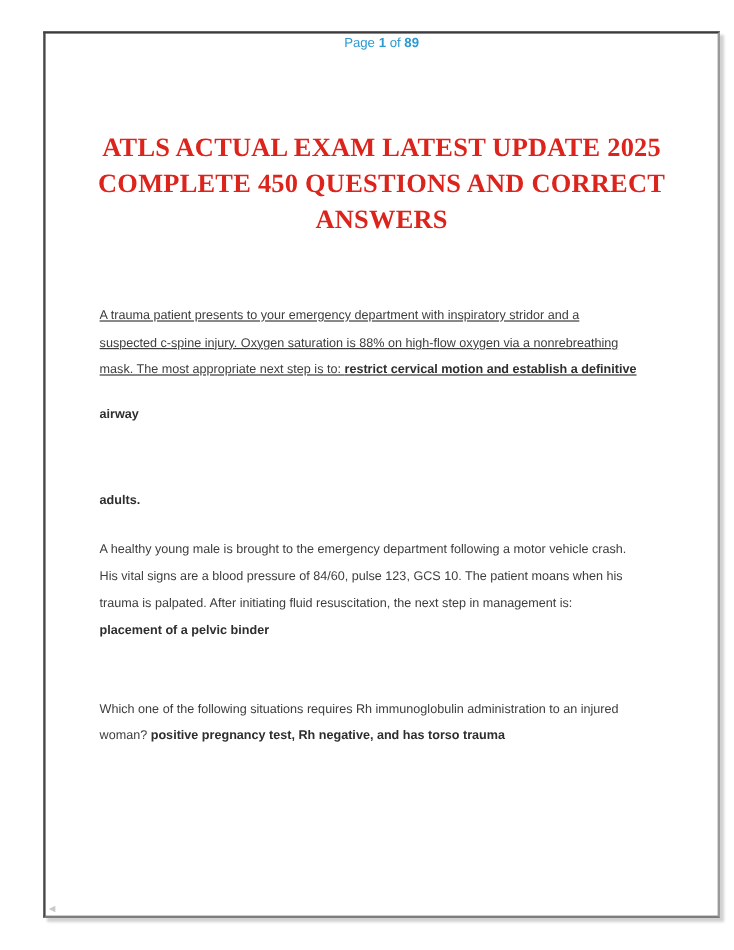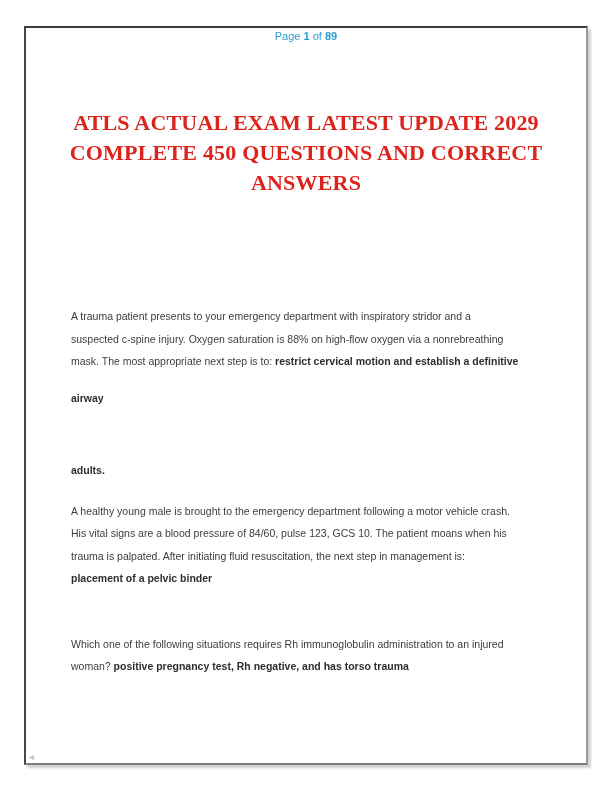--- a/index.html
+++ b/index.html
@@ -12,21 +12,21 @@
   }
   .canvas {
     position: relative;
     width: 612px;
     height: 792px;
     background: #ffffff;
     overflow: hidden;
   }
   .page {
     position: absolute;
-    left: 24px;
+    left: 36px;
     top: 26px;
     width: 560px;
     height: 735px;
     background: #ffffff;
     border-top: 2px solid #3c3c3c;
     border-left: 2px solid #474747;
     border-right: 2px solid #9a9a9a;
     border-bottom: 2px solid #7d7d7d;
     box-shadow: 3px 3px 2px rgba(0,0,0,0.18);
   }
@@ -62,21 +62,21 @@
   .para .line {
     line-height: 22.5px;
     height: 22.5px;
     white-space: nowrap;
   }
   .para .seg-bold {
     font-weight: 700;
     color: #2e2e2e;
   }
   
-  .para:nth-of-type(1) { margin-top: 107px; }
+  .para:nth-of-type(1) { margin-top: 54px; text-decoration: underline; }
   .para:nth-of-type(2) { margin-top: 14.5px; }
   .para:nth-of-type(3) { margin-top: 49.5px; }
   .para:nth-of-type(4) { margin-top: 18px; }
   .para:nth-of-type(5) { margin-top: 43px; }
   .corner-artifact {
     position: absolute;
     left: 1px;
     bottom: 1px;
     font-size: 9px;
     line-height: 9px;
@@ -85,21 +85,21 @@
 </style>
 </head>
 <body>
 
 <div class="canvas">
   <div class="page">
 
     <div class="page-header" style="color: rgb(46, 154, 210);"><span>Page </span><span class="seg-bold">1</span><span> of </span><span class="seg-bold">89</span></div>
 
     <div class="doc-title" style="color: rgb(220, 36, 28);">
-        <div>ATLS ACTUAL EXAM LATEST UPDATE 2029</div>
+        <div>ATLS ACTUAL EXAM LATEST UPDATE 2025</div>
         <div>COMPLETE 450 QUESTIONS AND CORRECT</div>
         <div>ANSWERS</div>
       </div>
 
     <div class="doc-body">
         <div class="para">
           <div class="line"><span>A trauma patient presents to your emergency department with inspiratory stridor and a</span></div>
           <div class="line"><span>suspected c-spine injury. Oxygen saturation is 88% on high-flow oxygen via a nonrebreathing</span></div>
           <div class="line"><span>mask. The most appropriate next step is to: </span><span class="seg-bold">restrict cervical motion and establish a definitive</span></div>
         </div>

